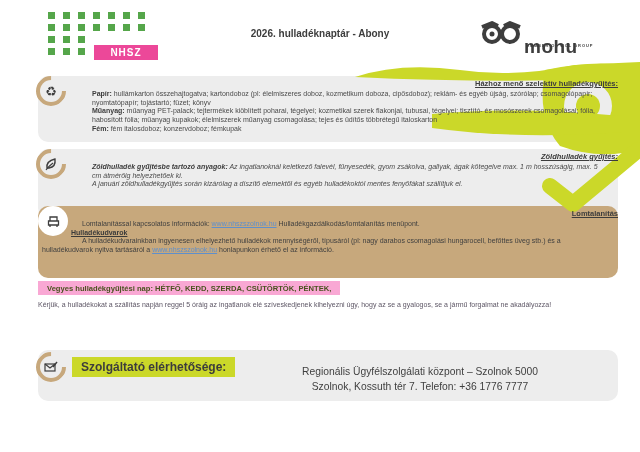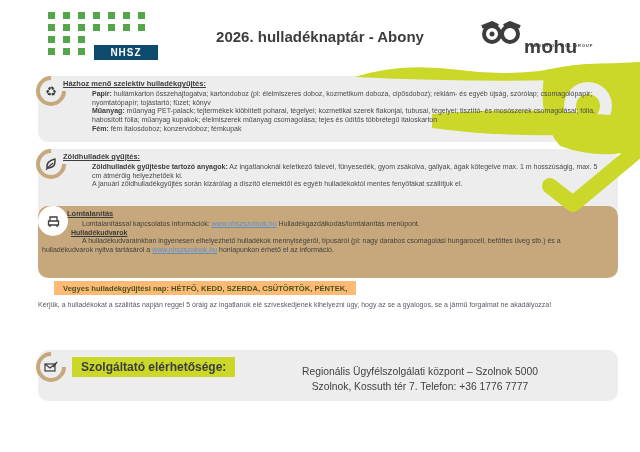--- a/index.html
+++ b/index.html
@@ -1,50 +1,50 @@
 <!DOCTYPE html>
 <html><head>
 <meta charset="utf-8">
 <style>
   html,body{margin:0;padding:0;background:#fff;}
   #page{position:relative;width:640px;height:452px;background:#fff;overflow:hidden;
         font-family:"Liberation Sans",sans-serif;color:#3e3e3e;}
   
   #nhsz-logo{position:absolute;left:48px;top:12px;width:118px;height:52px;}
   .sq{position:absolute;width:7px;height:7px;background:#55a64a;}
-  #nhsz-box{position:absolute;left:46px;top:33px;width:64px;height:15px;background:#0c4a6e;
+  #nhsz-box{position:absolute;left:46px;top:33px;width:64px;height:15px;background:#ec4899;
             color:#fff;font-weight:bold;font-size:10px;text-align:center;line-height:15px;letter-spacing:1px;}
   #doc-title{position:absolute;left:160px;right:160px;top:28px;text-align:center;
-             font-size:15px;font-weight:bold;color:#3d3d3d;}
+             font-size:10px;font-weight:bold;color:#3d3d3d;}
   #mohu{position:absolute;right:18px;top:18px;width:142px;height:40px;}
   #mohu-word{position:absolute;left:44px;top:18px;font-size:19px;font-weight:bold;color:#3d3d3d;letter-spacing:0.5px;}
   #mohu-tag{position:absolute;left:46px;top:25px;font-size:4px;letter-spacing:0.9px;color:#3d3d3d;font-weight:bold;}
   
   #decor{position:absolute;left:0;top:0;z-index:1;pointer-events:none;}
   
   .box{position:absolute;left:38px;right:22px;background:#ededed;border-radius:10px;}
   .box.tan{background:#c7a87c;}
   .content{position:relative;z-index:2;padding-top:4px;font-size:7px;line-height:8.8px;color:#4a4a4a;}
-  .sec-head{font-size:7.5px;font-weight:bold;text-decoration:underline;color:#3c3c3c;margin-left:25px;margin-bottom:1px;}
+  .sec-head{font-size:7.5px;font-weight:bold;text-decoration:underline;color:#3c3c3c;margin-left:25px;margin-bottom:1px;text-align:right;}
   .sec-body{margin-left:54px;margin-right:10px;}
   .tan .sec-body{margin-left:4px;margin-right:8px;color:#3f3f3f;}
   .indent{text-indent:40px;}
   .sub-head{font-weight:bold;text-decoration:underline;color:#3a3a3a;margin-left:29px;}
   a.doclink{color:#5e8fcc;text-decoration:underline;}
   b.lbl{color:#3c3c3c;}
   
   .icon-wrap{position:absolute;width:30px;height:30px;z-index:2;}
   .arc{position:absolute;inset:0;border:4px solid #c7a87c;border-radius:50%;
        border-right-color:transparent;transform:rotate(-45deg);}
   .icon-wrap .glyph{position:absolute;inset:0;display:flex;align-items:center;justify-content:center;
                     font-size:13px;color:#3e3e3e;}
   .white-circle{position:absolute;inset:0;background:#fff;border-radius:50%;}
   
-  #mixed-bar{position:absolute;left:38px;top:281px;background:#fdba74;color:#4a5320;
-             font-size:7.6px;font-weight:bold;padding:3px 9px 2px 9px;z-index:2;margin-left:16px;}
+  #mixed-bar{position:absolute;left:38px;top:281px;background:#f9a8d4;color:#4a5320;
+             font-size:7.6px;font-weight:bold;padding:3px 9px 2px 9px;z-index:2;}
   #notice{position:absolute;left:38px;top:300px;width:586px;font-size:7px;line-height:9px;color:#5d5665;z-index:2;}
   
   #contact-label{position:absolute;left:72px;top:357px;background:#cbd829;color:#3c3c3c;
                  font-size:12px;font-weight:bold;padding:3px 9px;z-index:2;}
   #contact-block{position:absolute;left:235px;top:364px;width:370px;text-align:center;
                  font-size:10.3px;line-height:15px;color:#3f3f3f;z-index:2;}
 </style>
 </head>
 <body>
 
@@ -101,21 +101,21 @@
         <div><b class="lbl">Műanyag:</b><span> műanyag PET-palack; tejtermékek kiöblített poharai, tégelyei; kozmetikai szerek flakonjai, tubusai, tégelyei; tisztító- és mosószerek csomagolásai; fólia, habosított fólia; műanyag kupakok; élelmiszerek műanyag csomagolása; tejes és üdítős többrétegű italoskarton</span></div>
         <div><b class="lbl">Fém:</b><span> fém italosdoboz; konzervdoboz; fémkupak</span></div>
       </div>
     </div>
   </div>
   <div class="icon-wrap" style="left:36px;top:76px;">
     <div class="arc"></div>
     <div class="glyph">♻</div>
   </div>
 
-  <div class="box" style="top:149px;height:69px;">
+  <div class="box" style="top:149px;height:69px;font-style:italic;">
     <div class="content">
       <div class="sec-head">Zöldhulladék gyűjtés:</div>
       <div class="sec-body">
         <div><b class="lbl">Zöldhulladék gyűjtésbe tartozó anyagok:</b><span> Az ingatlanoknál keletkező falevél, fűnyesedék, gyom zsákolva, gallyak, ágak kötegelve max. 1 m hosszúságig, max. 5 cm átmérőig helyezhetőek ki.</span></div>
         <div>A januári zöldhulladékgyűjtés során kizárólag a díszítő elemektől és egyéb hulladékoktól mentes fenyőfákat szállítjuk el.</div>
       </div>
     </div>
   </div>
   <div class="icon-wrap" style="left:36px;top:149px;">
     <div class="arc"></div>

